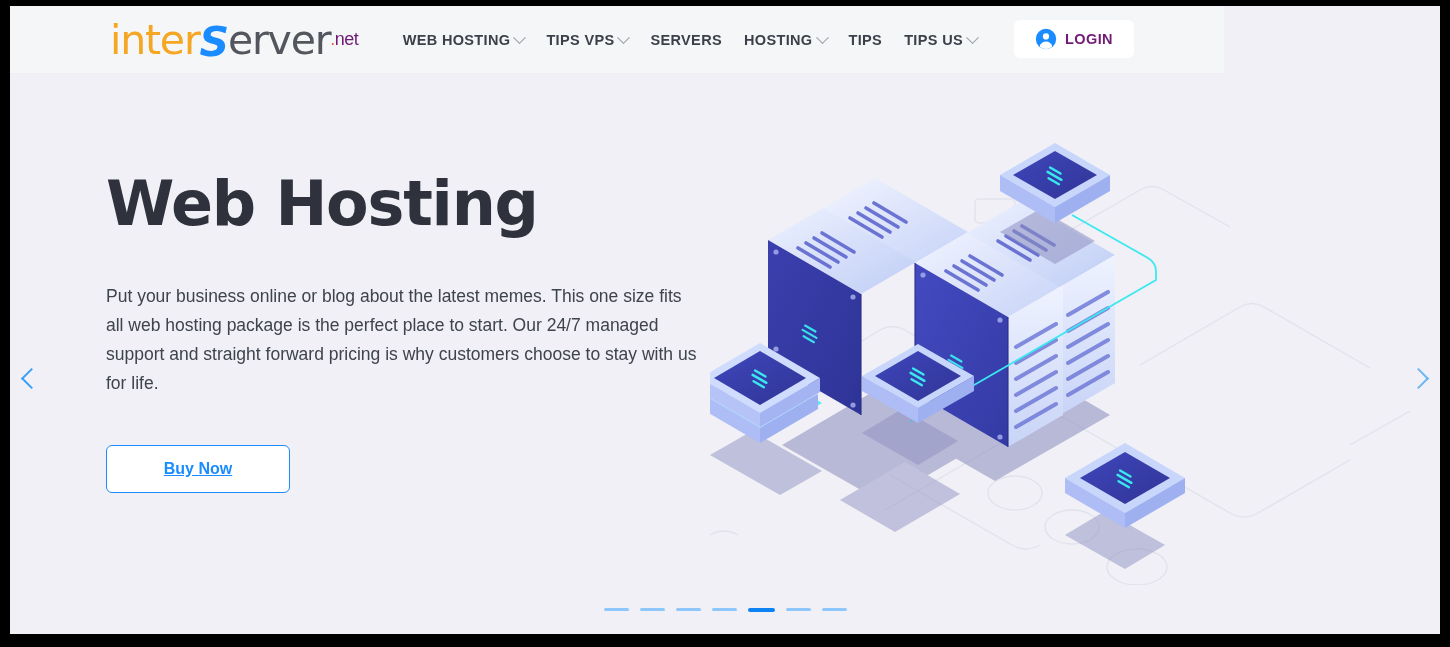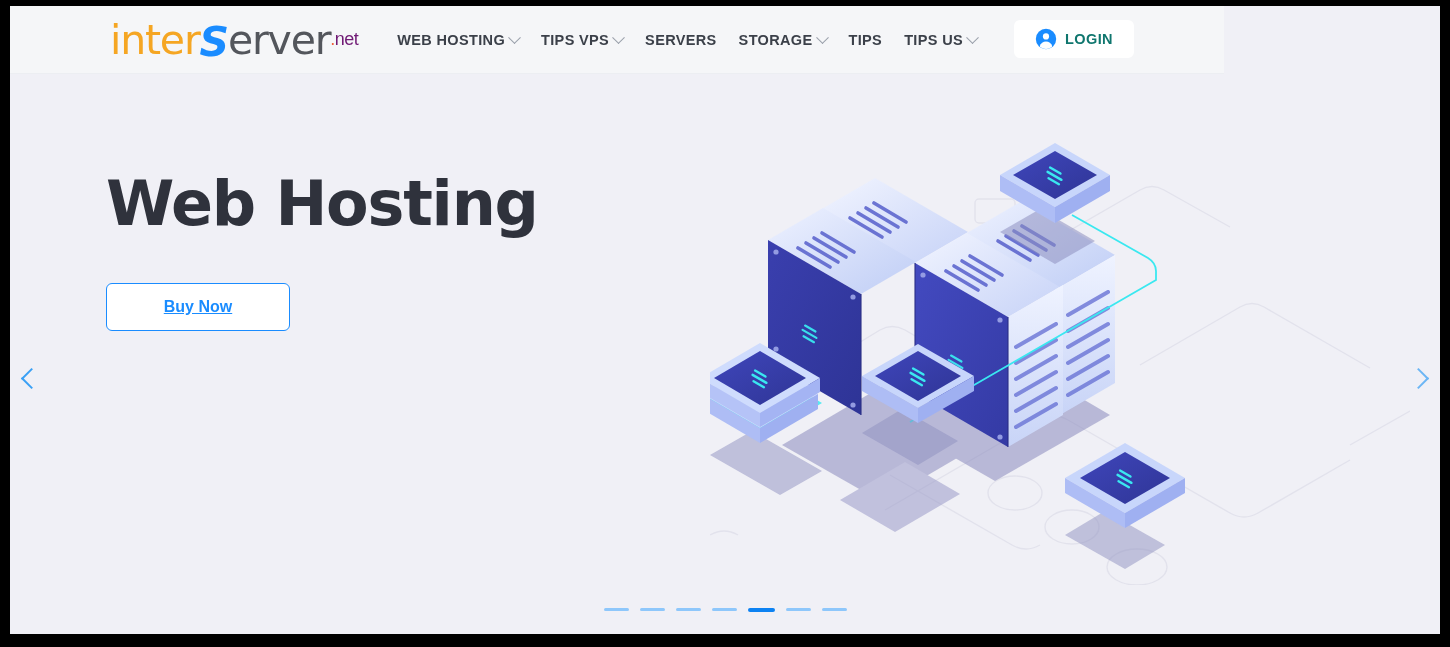--- a/index.html
+++ b/index.html
@@ -118,21 +118,21 @@
     height: 38px;
     background: #ffffff;
     border-radius: 6px;
     display: flex;
     align-items: center;
     justify-content: center;
     gap: 8px;
     cursor: pointer;
   }
   #login-label {
-    color: #0f766e;
+    color: #701a75;
     font-size: 14.5px;
     font-weight: 700;
     letter-spacing: 0.4px;
   }
 
   
   #hero {
     position: absolute;
     left: 0;
     top: 69px;
@@ -259,21 +259,21 @@
           <span class="chev"></span>
         </div>
         <div class="nav-item">
           <span>TIPS VPS</span>
           <span class="chev"></span>
         </div>
         <div class="nav-item">
           <span>SERVERS</span>
         </div>
         <div class="nav-item">
-          <span>STORAGE</span>
+          <span>HOSTING</span>
           <span class="chev"></span>
         </div>
         <div class="nav-item">
           <span>TIPS</span>
         </div>
         <div class="nav-item">
           <span>TIPS US</span>
           <span class="chev"></span>
         </div>
       </nav>
@@ -485,20 +485,21 @@
                 <line x1="-8" y1="1" x2="8" y2="1"></line>
                 <line x1="-4" y1="6" x2="8" y2="6"></line>
               </g>
             </g>
           </g>
         </svg>
       </div>
 
       <div id="hero-copy">
         <h1 id="hero-title">Web Hosting</h1>
+        <p id="hero-desc">Put your business online or blog about the latest memes. This one size fits all web hosting package is the perfect place to start. Our 24/7 managed support and straight forward pricing is why customers choose to stay with us for life.</p>
         <div id="buy-btn">Buy Now</div>
       </div>
 
       <div class="arrow" id="arrow-prev">
         <span class="arrow-glyph"></span>
       </div>
       <div class="arrow" id="arrow-next">
         <span class="arrow-glyph"></span>
       </div>
 

